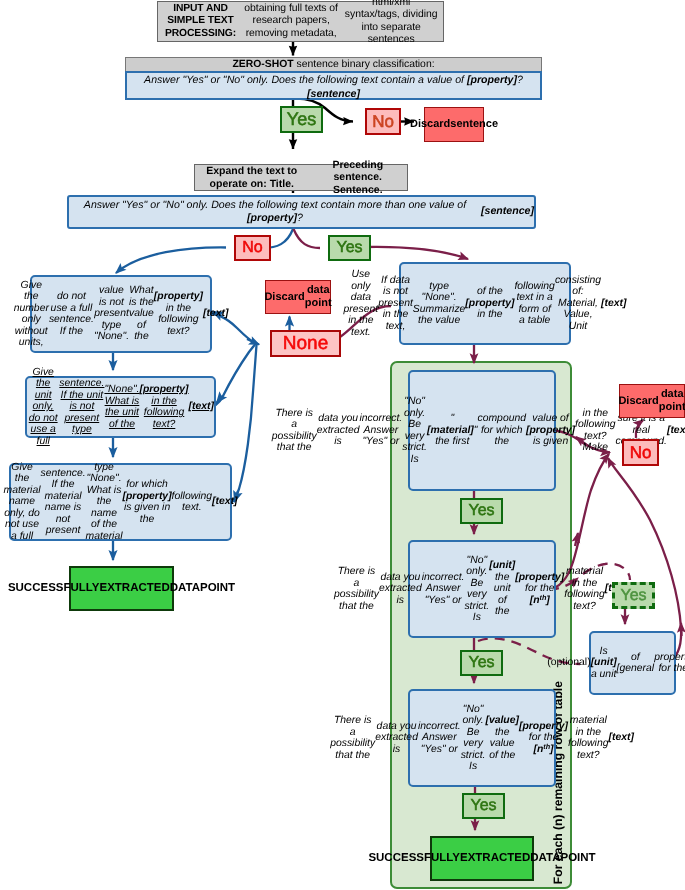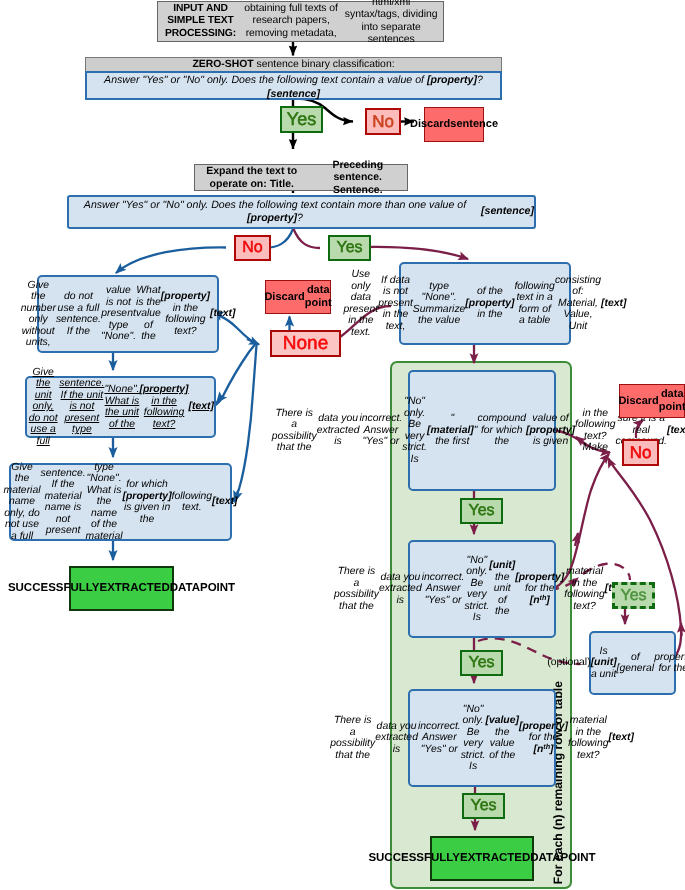--- a/index.html
+++ b/index.html
@@ -9,21 +9,21 @@
   #root{position:relative;width:685px;height:890px;}
   svg.edges{position:absolute;left:0;top:0;width:685px;height:890px;pointer-events:none;z-index:1;}
   .node{position:absolute;box-sizing:border-box;display:flex;flex-direction:row;
         align-items:center;justify-content:center;text-align:center;z-index:2;margin-left:8px;}
 
   
   .grey{background:#d0d0d0;border:1.6px solid #666666;color:#000;}
   .grey .ttl{font-weight:bold;}
 
   
-  .hdrbox{position:absolute;box-sizing:border-box;z-index:2;}
+  .hdrbox{position:absolute;box-sizing:border-box;z-index:2;margin-left:40px;}
   .hdrbox .hd{background:#cdcdcd;border:1.5px solid #777777;border-bottom:none;
       font-weight:bold;text-align:center;color:#000;box-sizing:border-box;}
   .hdrbox .bd{background:#d5e3f0;border:2.1px solid #2d6fae;font-style:italic;
       text-align:center;color:#000;box-sizing:border-box;}
 
   
   .blue{background:#d5e3f0;border:2.1px solid #2d6fae;border-radius:5px;
         font-style:italic;color:#000;}
   .blue b{font-weight:bold;font-style:italic;}
 
@@ -87,21 +87,21 @@
  </div>
 
  <div class="node no" style="left:226px;top:235px;width:37px;height:26px;font-size:16px;">
    <span>No</span>
  </div>
 
  <div class="node yes" style="left:320px;top:235px;width:43px;height:26px;font-size:16px;">
    <span>Yes</span>
  </div>
 
- <div class="node blue" style="left:29px;top:275px;width:182px;height:78px;font-size:10.4px;line-height:11.5px;">
+ <div class="node blue" style="left:22px;top:275px;width:182px;height:78px;font-size:10.4px;line-height:11.5px;">
    <div>Give the number only without units,</div>
    <div>do not use a full sentence. If the</div>
    <div>value is not present type "None".</div>
    <div>What is the value of the</div>
    <div><b>[property]</b> in the following text?</div>
    <div><b>[text]</b></div>
  </div>
 
  <div class="node blue" style="left:17px;top:376px;width:191px;height:62px;font-size:10.4px;line-height:11.5px;text-decoration:underline;">
    <div>Give the unit only, do not use a full</div>

